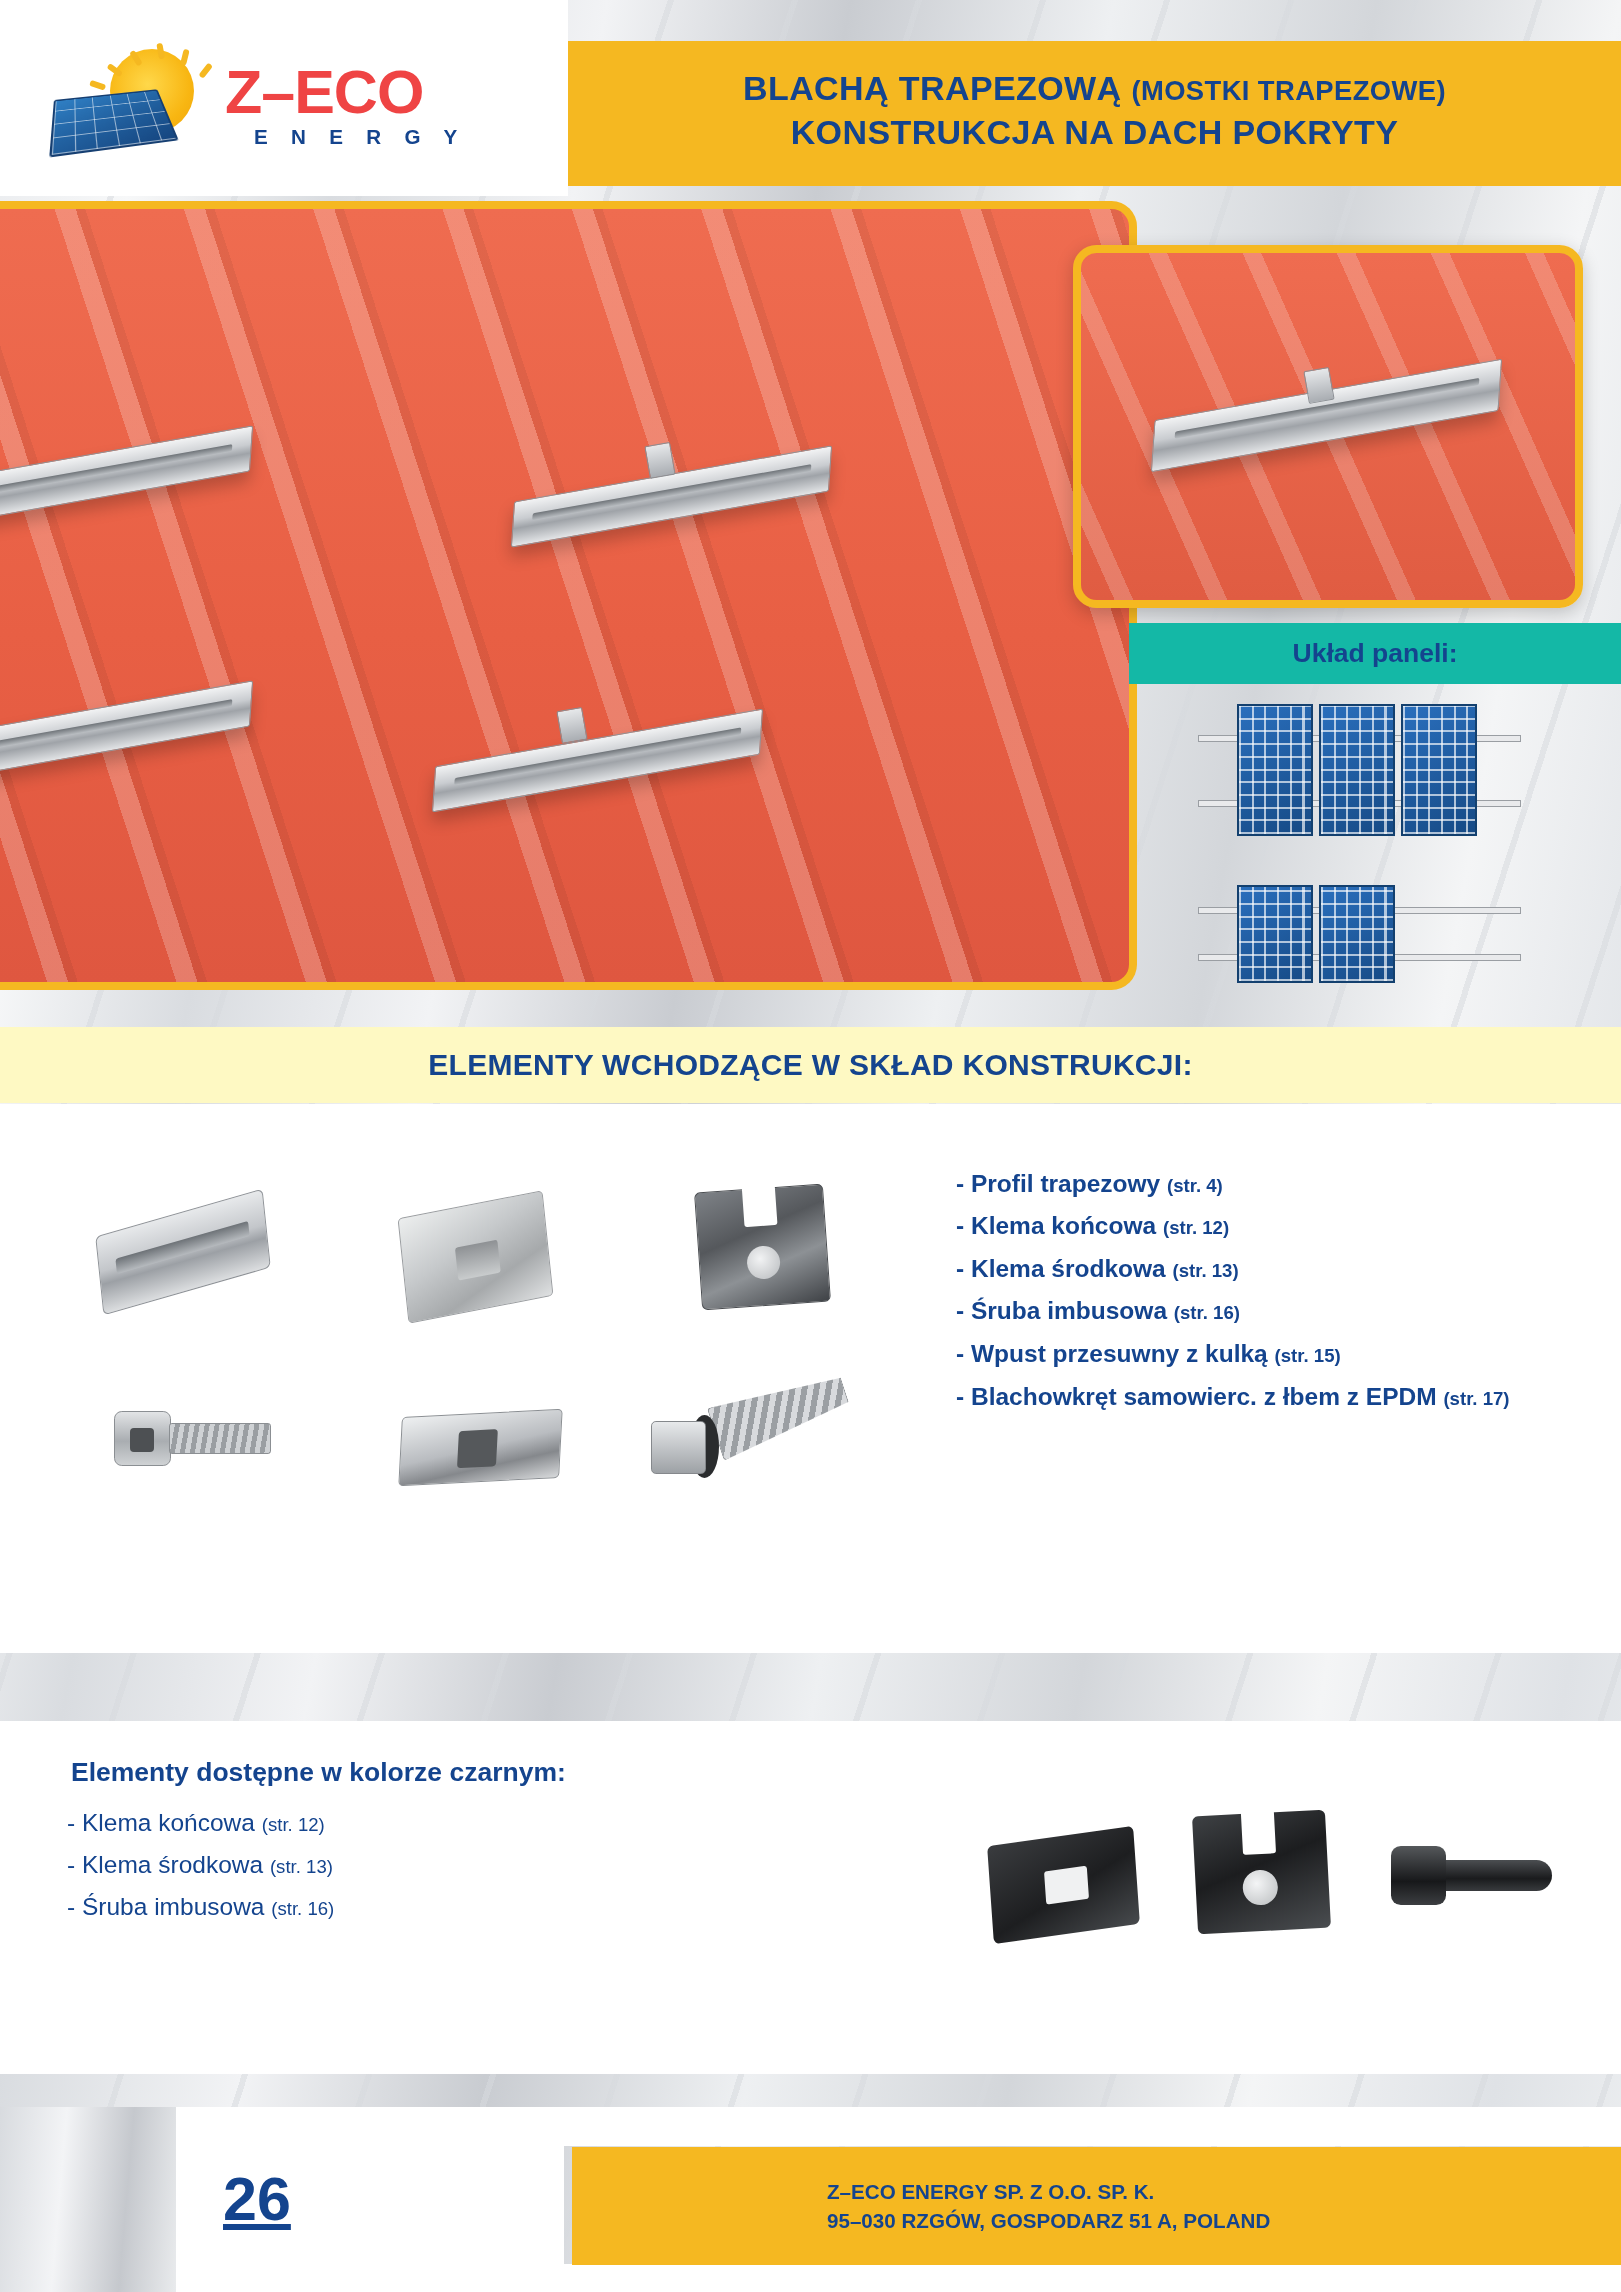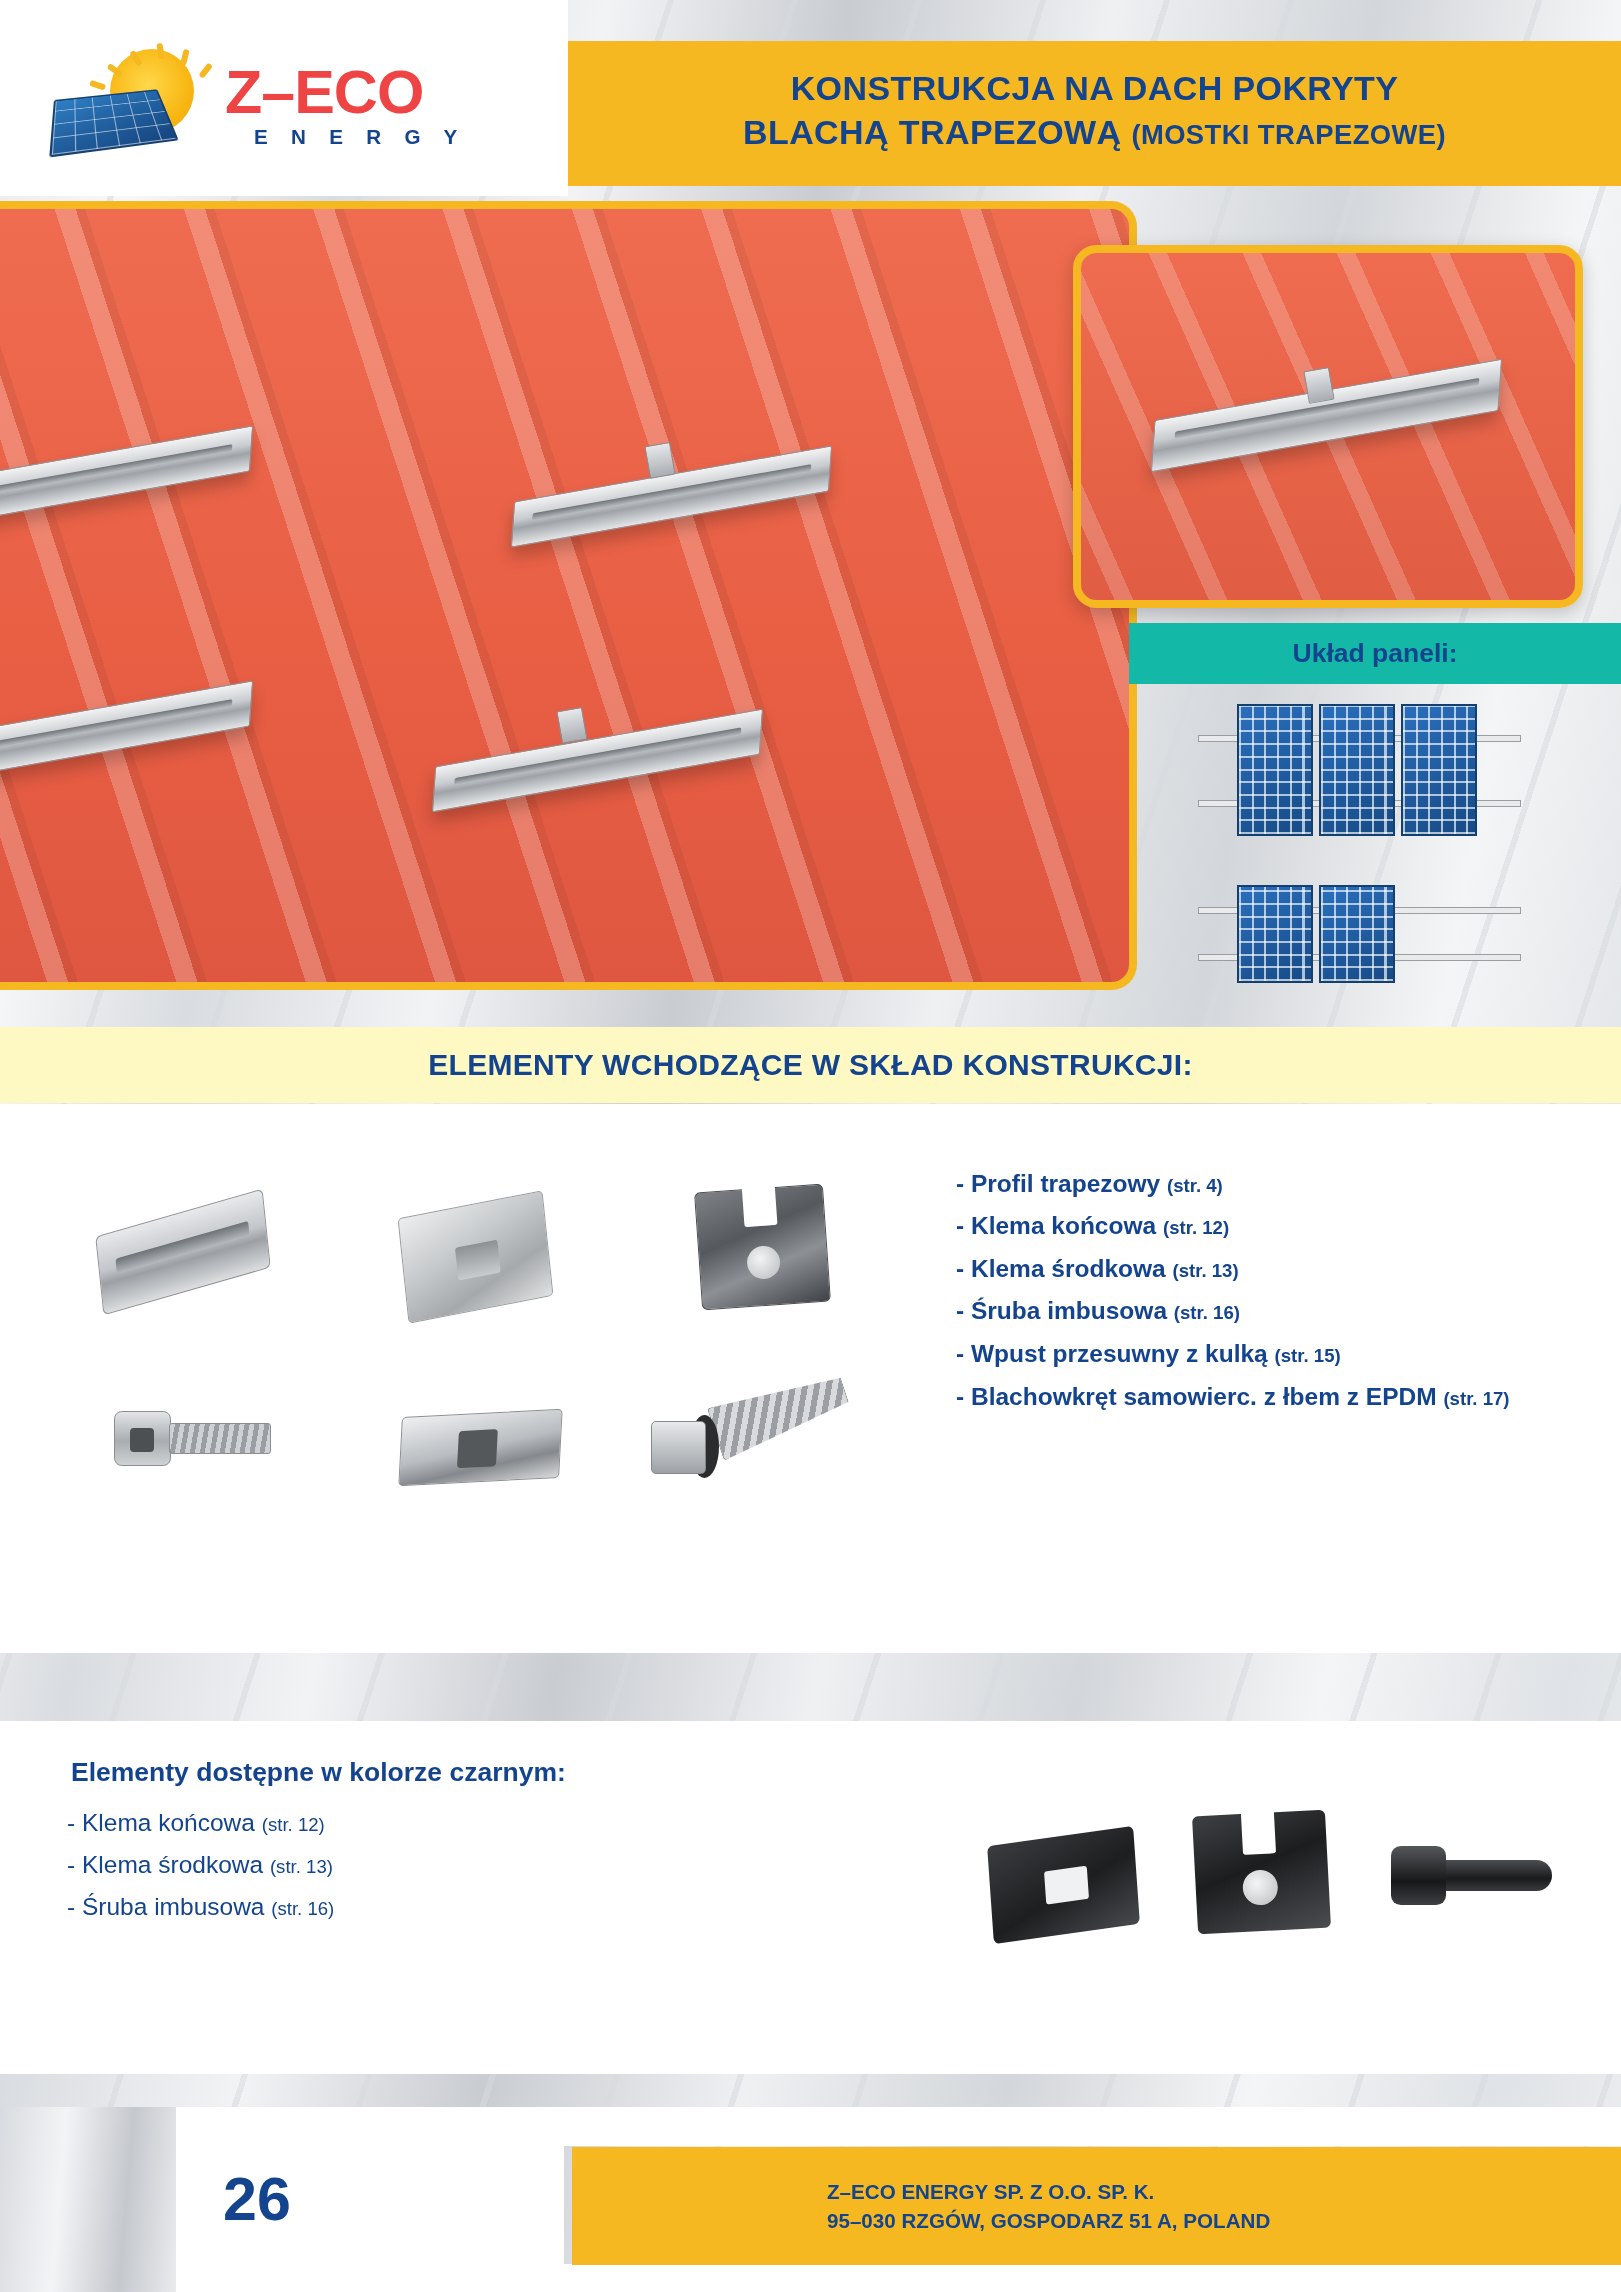--- a/index.html
+++ b/index.html
@@ -573,20 +573,21 @@
     font-size: 20.6px;
     font-weight: bold;
     line-height: 1.42;
   }
   .page-number {
     position: absolute;
     left: 223px; top: 2164px;
     color: #14448e;
     font-size: 61px;
     font-weight: bold;
+    text-decoration: underline;
   }
   .footer-white-patch {
     position: absolute;
     left: 0; top: 2107px;
     width: 564px; height: 185px;
     background: #ffffff;
   }
   .footer-white-patch2 {
     position: absolute;
     left: 0; top: 2107px;
@@ -612,25 +613,25 @@
 <div class="page">
 
   <div class="bg-metal"></div>
 
   <div class="bg-white-mid" style="top:1104px;height:549px;"></div>
   <div class="bg-white-mid" style="top:1721px;height:353px;"></div>
 
   <div class="header">
     <div class="header-white"></div>
     <div class="header-band">
-      <div class="header-title-line">KONSTRUKCJA NA DACH POKRYTY</div>
       <div class="header-title-line">
         <span>BLACHĄ TRAPEZOWĄ</span>
         <span class="sub">(MOSTKI TRAPEZOWE)</span>
       </div>
+      <div class="header-title-line">KONSTRUKCJA NA DACH POKRYTY</div>
     </div>
 
     <div class="logo">
       <div class="logo-mark">
         <div class="sun"></div>
         <div class="sun-rays">
           <i style="left:3.9px;  top:29px; transform:rotate(-72deg);"></i>
           <i style="left:19.6px; top:15.7px; transform:rotate(-54deg);"></i>
           <i style="left:39px; top:5.9px;  transform:rotate(-32deg);"></i>
           <i style="left:61px; top:0px;  transform:rotate(-10deg);"></i>

